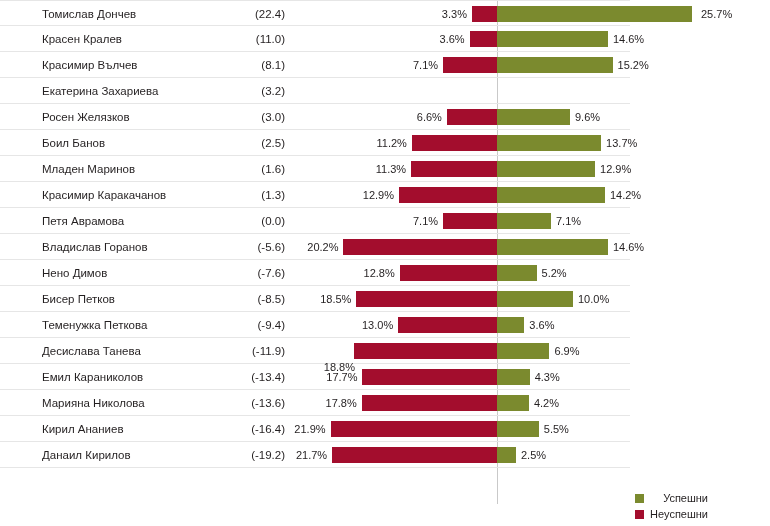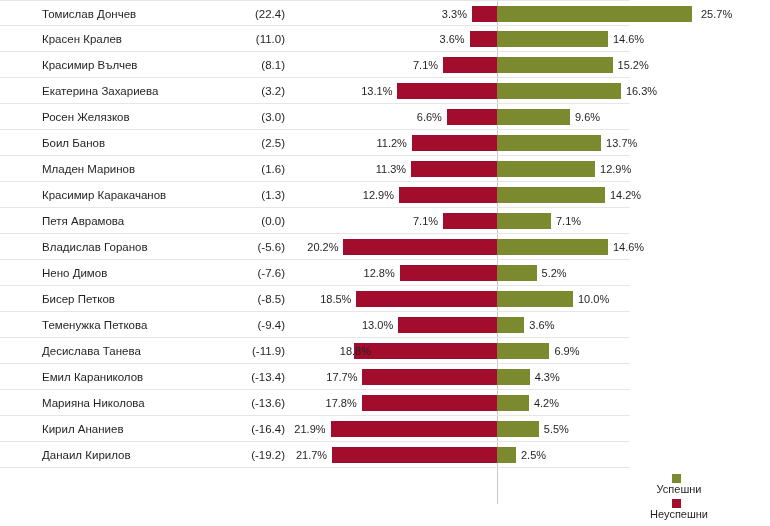--- a/index.html
+++ b/index.html
@@ -107,21 +107,20 @@
     right: 62px;
     bottom: 6px;
     font-size: 11px;
   }
   .legend-item {
     display: flex;
     align-items: center;
     justify-content: space-between;
     margin-top: 4px;
     white-space: nowrap;
-    flex-direction: column;
   }
   .legend-swatch {
     width: 9px;
     height: 9px;
     margin-right: 6px;
     flex: 0 0 auto;
   }
   .legend-label {
     color: #231f20;
   }
@@ -158,26 +157,20 @@
         <div class="plot">
           <div class="bar-neg" style="width: 53.96px; background: rgb(163, 13, 45);"></div>
           <div class="lbl lbl-neg" style="right: 281.96px;">7.1%</div>
           <div class="bar-pos" style="width: 115.52px; background: rgb(123, 138, 46);"></div>
           <div class="lbl lbl-pos" style="left: 317.52px;">15.2%</div>
         </div>
       </div>
       <div class="row">
         <div class="name-cell">Екатерина Захариева</div>
         <div class="score-cell">(3.2)</div>
-        <div class="plot">
-          <div class="bar-neg" style="width: 99.56px; background: rgb(163, 13, 45);"></div>
-          <div class="lbl lbl-neg" style="right: 327.56px;">13.1%</div>
-          <div class="bar-pos" style="width: 123.88px; background: rgb(123, 138, 46);"></div>
-          <div class="lbl lbl-pos" style="left: 325.88px;">16.3%</div>
-        </div>
       </div>
       <div class="row">
         <div class="name-cell">Росен Желязков</div>
         <div class="score-cell">(3.0)</div>
         <div class="plot">
           <div class="bar-neg" style="width: 50.16px; background: rgb(163, 13, 45);"></div>
           <div class="lbl lbl-neg" style="right: 278.16px;">6.6%</div>
           <div class="bar-pos" style="width: 72.96px; background: rgb(123, 138, 46);"></div>
           <div class="lbl lbl-pos" style="left: 274.96px;">9.6%</div>
         </div>
@@ -260,21 +253,21 @@
           <div class="lbl lbl-neg" style="right: 326.8px;">13.0%</div>
           <div class="bar-pos" style="width: 27.36px; background: rgb(123, 138, 46);"></div>
           <div class="lbl lbl-pos" style="left: 229.36px;">3.6%</div>
         </div>
       </div>
       <div class="row">
         <div class="name-cell">Десислава Танева</div>
         <div class="score-cell">(-11.9)</div>
         <div class="plot">
           <div class="bar-neg" style="width: 142.88px; background: rgb(163, 13, 45);"></div>
-          <div class="lbl lbl-neg" style="right: 349px;">18.8%</div>
+          <div class="lbl lbl-neg" style="right: 365px; margin-top: 16px;">18.8%</div>
           <div class="bar-pos" style="width: 52.44px; background: rgb(123, 138, 46);"></div>
           <div class="lbl lbl-pos" style="left: 254.44px;">6.9%</div>
         </div>
       </div>
       <div class="row">
         <div class="name-cell">Емил Караниколов</div>
         <div class="score-cell">(-13.4)</div>
         <div class="plot">
           <div class="bar-neg" style="width: 134.52px; background: rgb(163, 13, 45);"></div>
           <div class="lbl lbl-neg" style="right: 362.52px;">17.7%</div>

